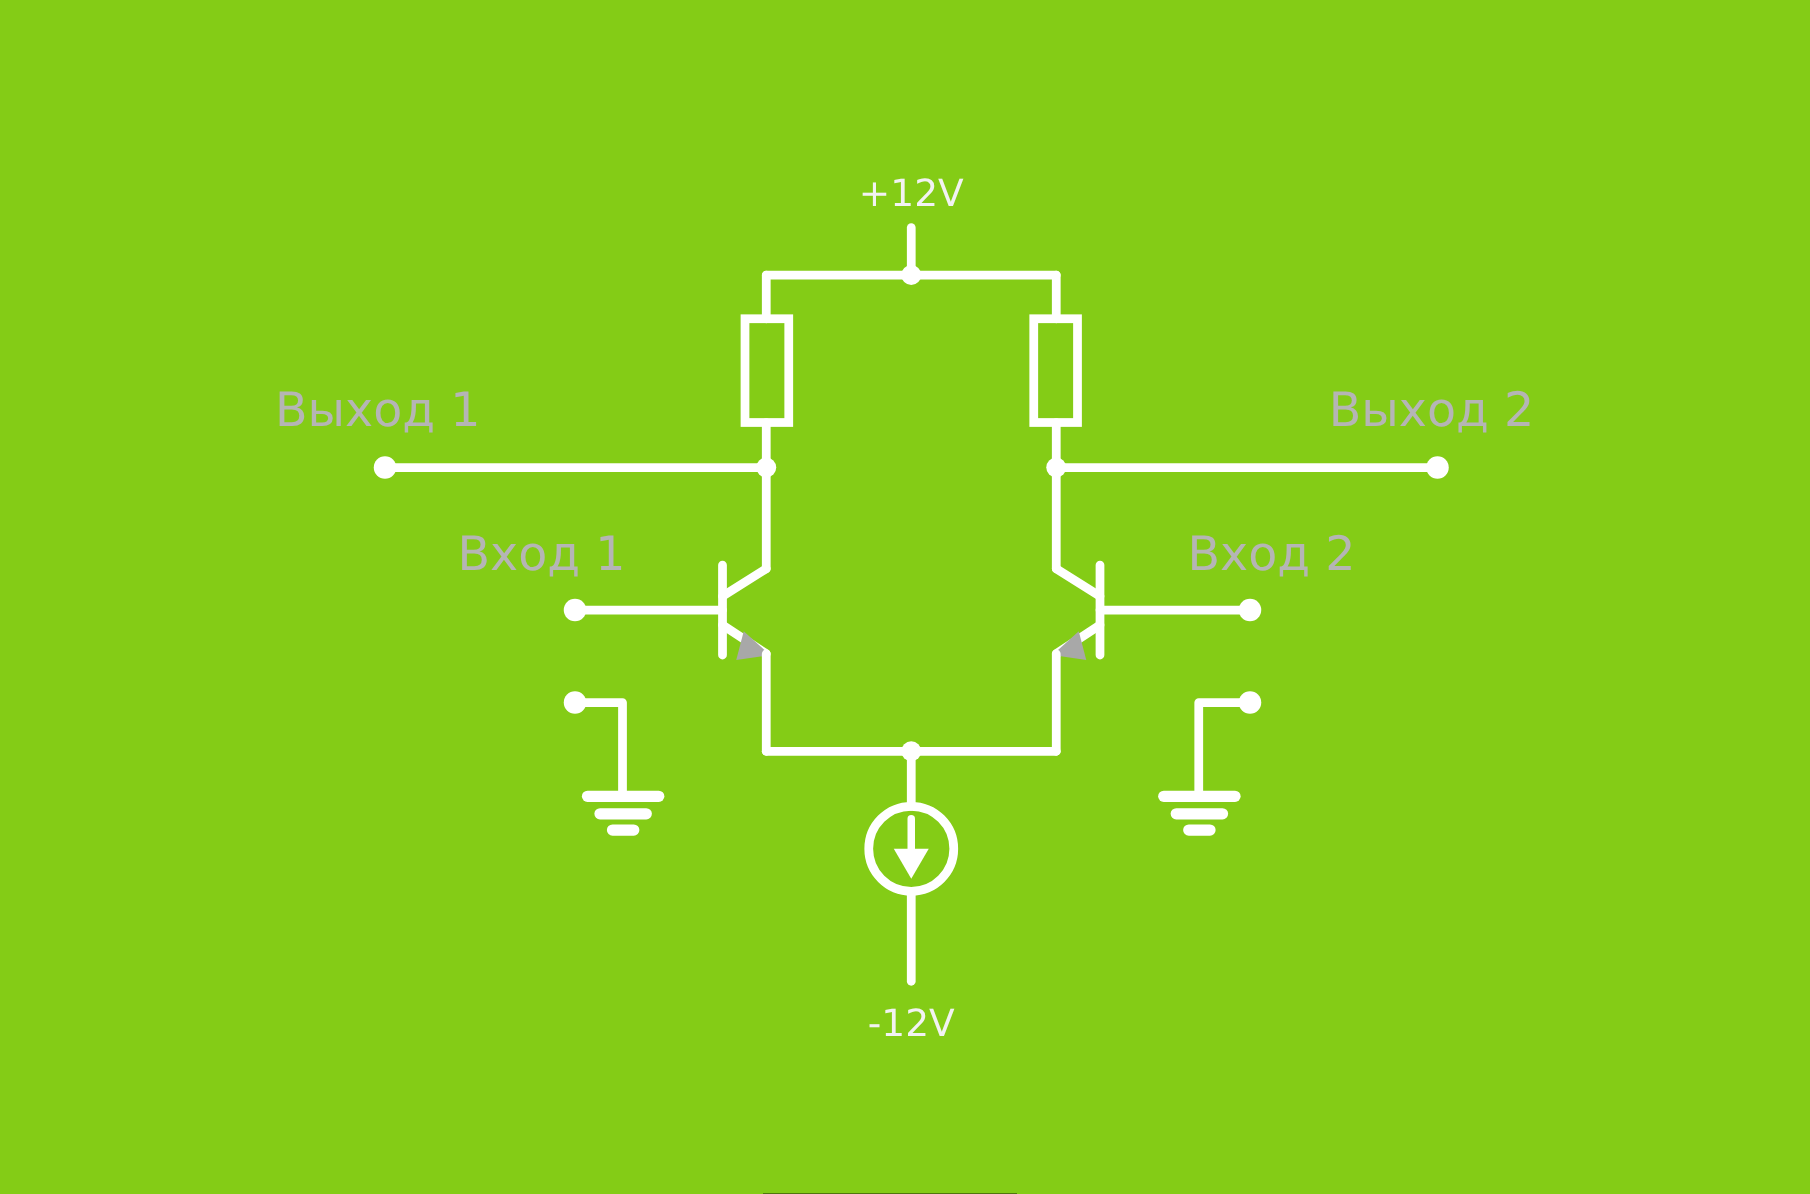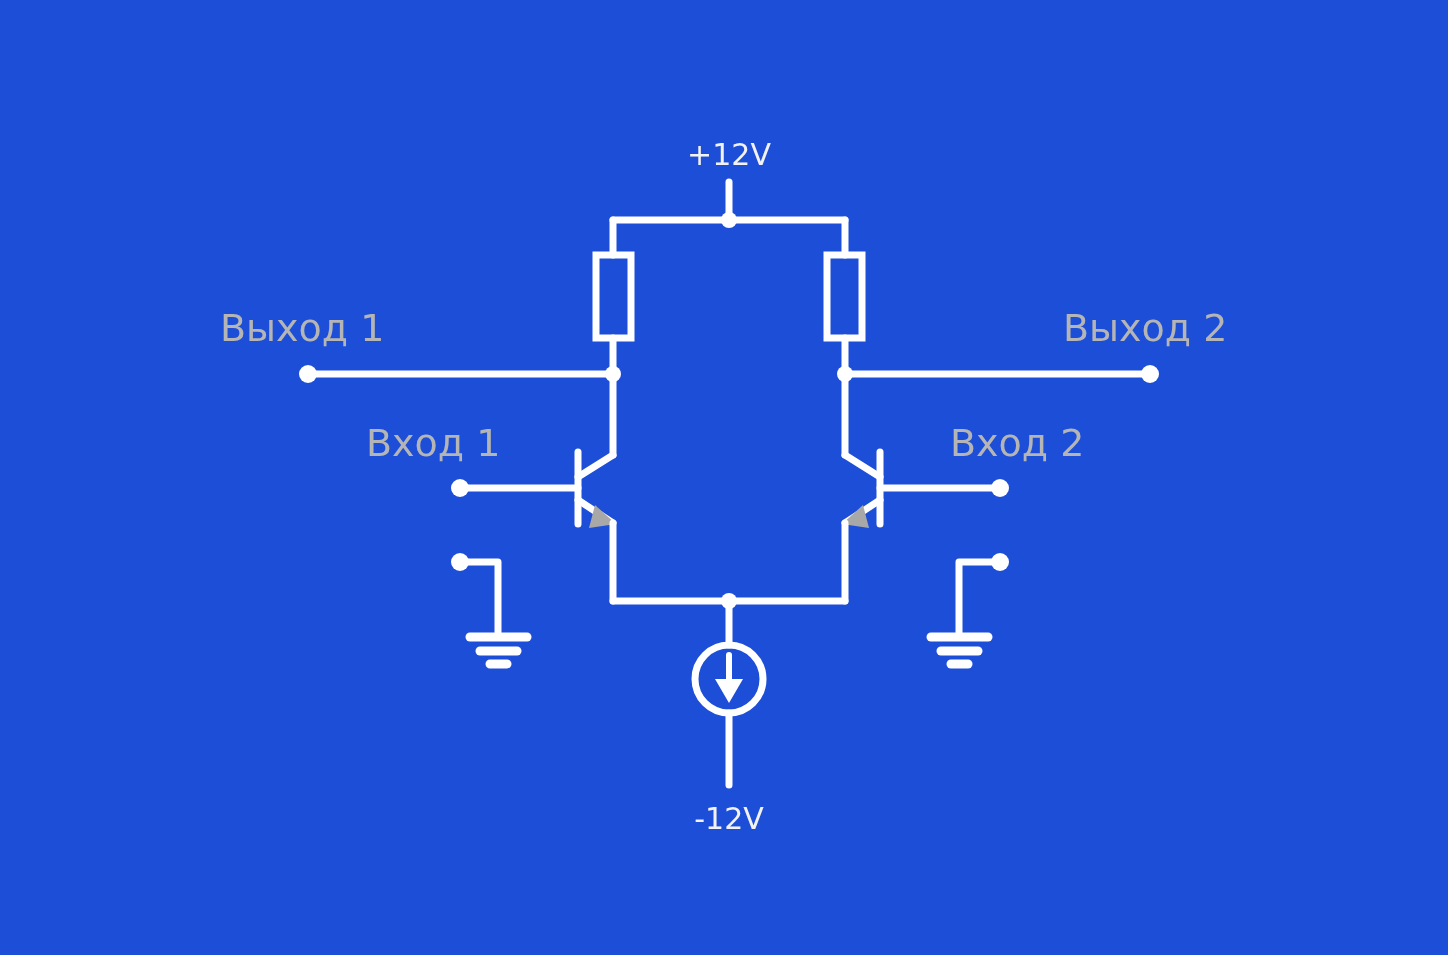--- a/index.html
+++ b/index.html
@@ -10,21 +10,21 @@
   body {
     width: 1448px;
     height: 955px;
     overflow: hidden;
     font-family: "DejaVu Sans", sans-serif;
   }
   #circuit-root {
     position: relative;
     width: 1448px;
     height: 955px;
-    background: #1d4ed8;
+    background: #84cc16;
   }
   svg#schematic {
     display: block;
     width: 1448px;
     height: 955px;
   }
   .wire {
     stroke: #ffffff;
     stroke-width: 7;
     stroke-linecap: round;

